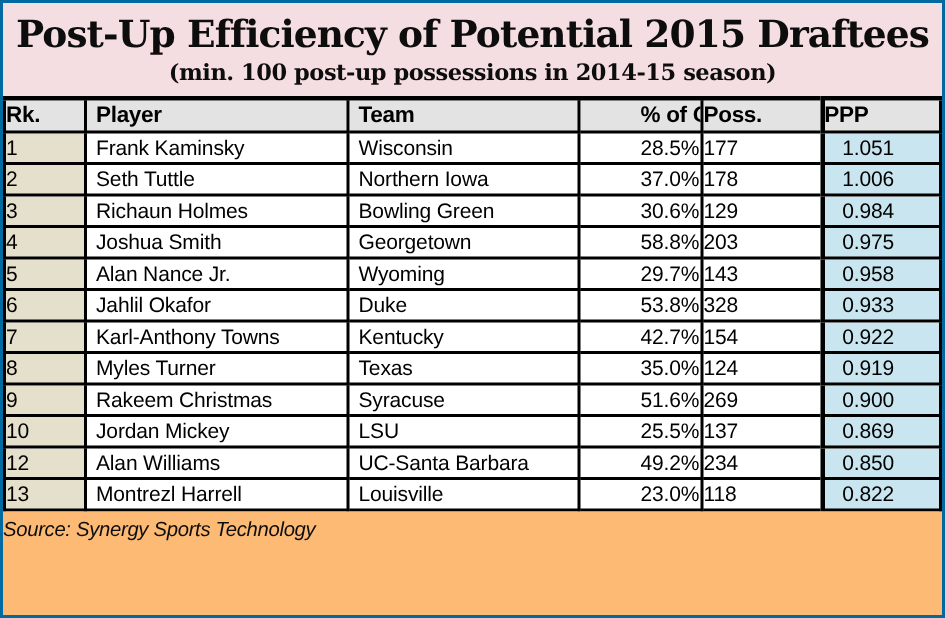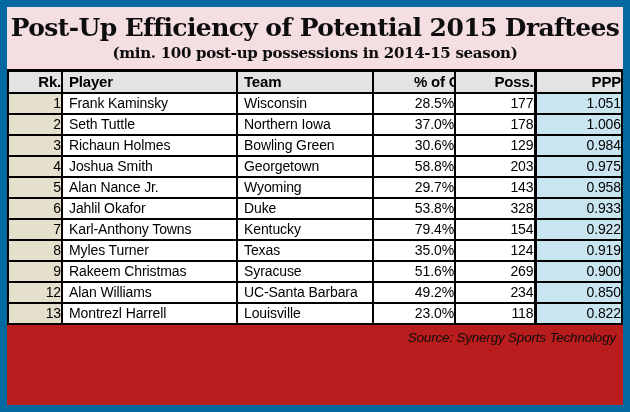--- a/index.html
+++ b/index.html
@@ -1,19 +1,19 @@
 <!DOCTYPE html>
 <html><head>
 <meta charset="utf-8">
 <style>
   * { margin: 0; padding: 0; box-sizing: border-box; }
   html, body { width: 630px; height: 412px; background: #fff; }
   .frame {
     width: 630px; height: 412px;
-    border: 7px solid #0369a1;
+    border: 2px solid #0369a1;
     background: #f5dee1;
     display: flex; flex-direction: column;
     overflow: hidden;
     font-family: "Liberation Sans", sans-serif;
     color: #000;
   }
   .title-block { height: 62px; text-align: center; padding-top: 7px; flex: none; }
   .main-title {
     font-family: "DejaVu Serif", serif;
     font-weight: bold; font-size: 25px; line-height: 28px;
@@ -36,32 +36,31 @@
   }
   th {
     background: #e3e3e3;
     height: 20px; line-height: 20px;
     font-size: 15px; font-weight: bold;
     letter-spacing: -0.2px;
   }
   td { height: 19px; line-height: 19px; font-size: 14px; letter-spacing: -0.1px; }
   .c0 { width: 54px; }
   .c1 { width: 175px; }
-  .c2 { width: 136px; }
+  .c2 { width: 154px; }
   .c3 { width: 82px; padding-left: 40px; }
   .c4 { width: 80px; }
-  th.a-c, td.a-c { text-align: right; }
+  th.a-c, td.a-c { text-align: left; }
   th.a-l, td.a-l { text-align: left; padding-left: 6px; }
   td.rank-bg { background: #e4e0cb; }
-  td.ppp-bg  { background: #c9e5ef; border-left-width: 3px; }
-  th.ppp-h   { border-left-width: 3px; padding-left: 24px; }
+  td.ppp-bg  { background: #c9e5ef; border-left-width: 3px; padding-left: 12px; }
+  th.ppp-h   { border-left-width: 3px; }
   .footer {
     flex: 1; min-height: 0;
-    background: #b91c1c;
-    text-align: right;
+    background: #fdba74;
     padding: 3px 7px 0 0;
   }
   .source-text {
     font-style: italic; font-size: 13.5px; line-height: 16px;
     letter-spacing: -0.2px; color: #0d0d0d;
   }
 </style>
 </head>
 <body>
 
@@ -136,39 +135,47 @@
           <td class="c1 a-l">Jahlil Okafor</td>
           <td class="c2 a-l">Duke</td>
           <td class="c3 a-c">53.8%</td>
           <td class="c4 a-c">328</td>
           <td class="c5 a-c ppp-bg">0.933</td>
         </tr>
         <tr>
           <td class="c0 a-c rank-bg">7</td>
           <td class="c1 a-l">Karl-Anthony Towns</td>
           <td class="c2 a-l">Kentucky</td>
-          <td class="c3 a-c">79.4%</td>
+          <td class="c3 a-c">42.7%</td>
           <td class="c4 a-c">154</td>
           <td class="c5 a-c ppp-bg">0.922</td>
         </tr>
         <tr>
           <td class="c0 a-c rank-bg">8</td>
           <td class="c1 a-l">Myles Turner</td>
           <td class="c2 a-l">Texas</td>
           <td class="c3 a-c">35.0%</td>
           <td class="c4 a-c">124</td>
           <td class="c5 a-c ppp-bg">0.919</td>
         </tr>
         <tr>
           <td class="c0 a-c rank-bg">9</td>
           <td class="c1 a-l">Rakeem Christmas</td>
           <td class="c2 a-l">Syracuse</td>
           <td class="c3 a-c">51.6%</td>
           <td class="c4 a-c">269</td>
           <td class="c5 a-c ppp-bg">0.900</td>
+        </tr>
+        <tr>
+          <td class="c0 a-c rank-bg">10</td>
+          <td class="c1 a-l">Jordan Mickey</td>
+          <td class="c2 a-l">LSU</td>
+          <td class="c3 a-c">25.5%</td>
+          <td class="c4 a-c">137</td>
+          <td class="c5 a-c ppp-bg">0.869</td>
         </tr>
         <tr>
           <td class="c0 a-c rank-bg">12</td>
           <td class="c1 a-l">Alan Williams</td>
           <td class="c2 a-l">UC-Santa Barbara</td>
           <td class="c3 a-c">49.2%</td>
           <td class="c4 a-c">234</td>
           <td class="c5 a-c ppp-bg">0.850</td>
         </tr>
         <tr>

